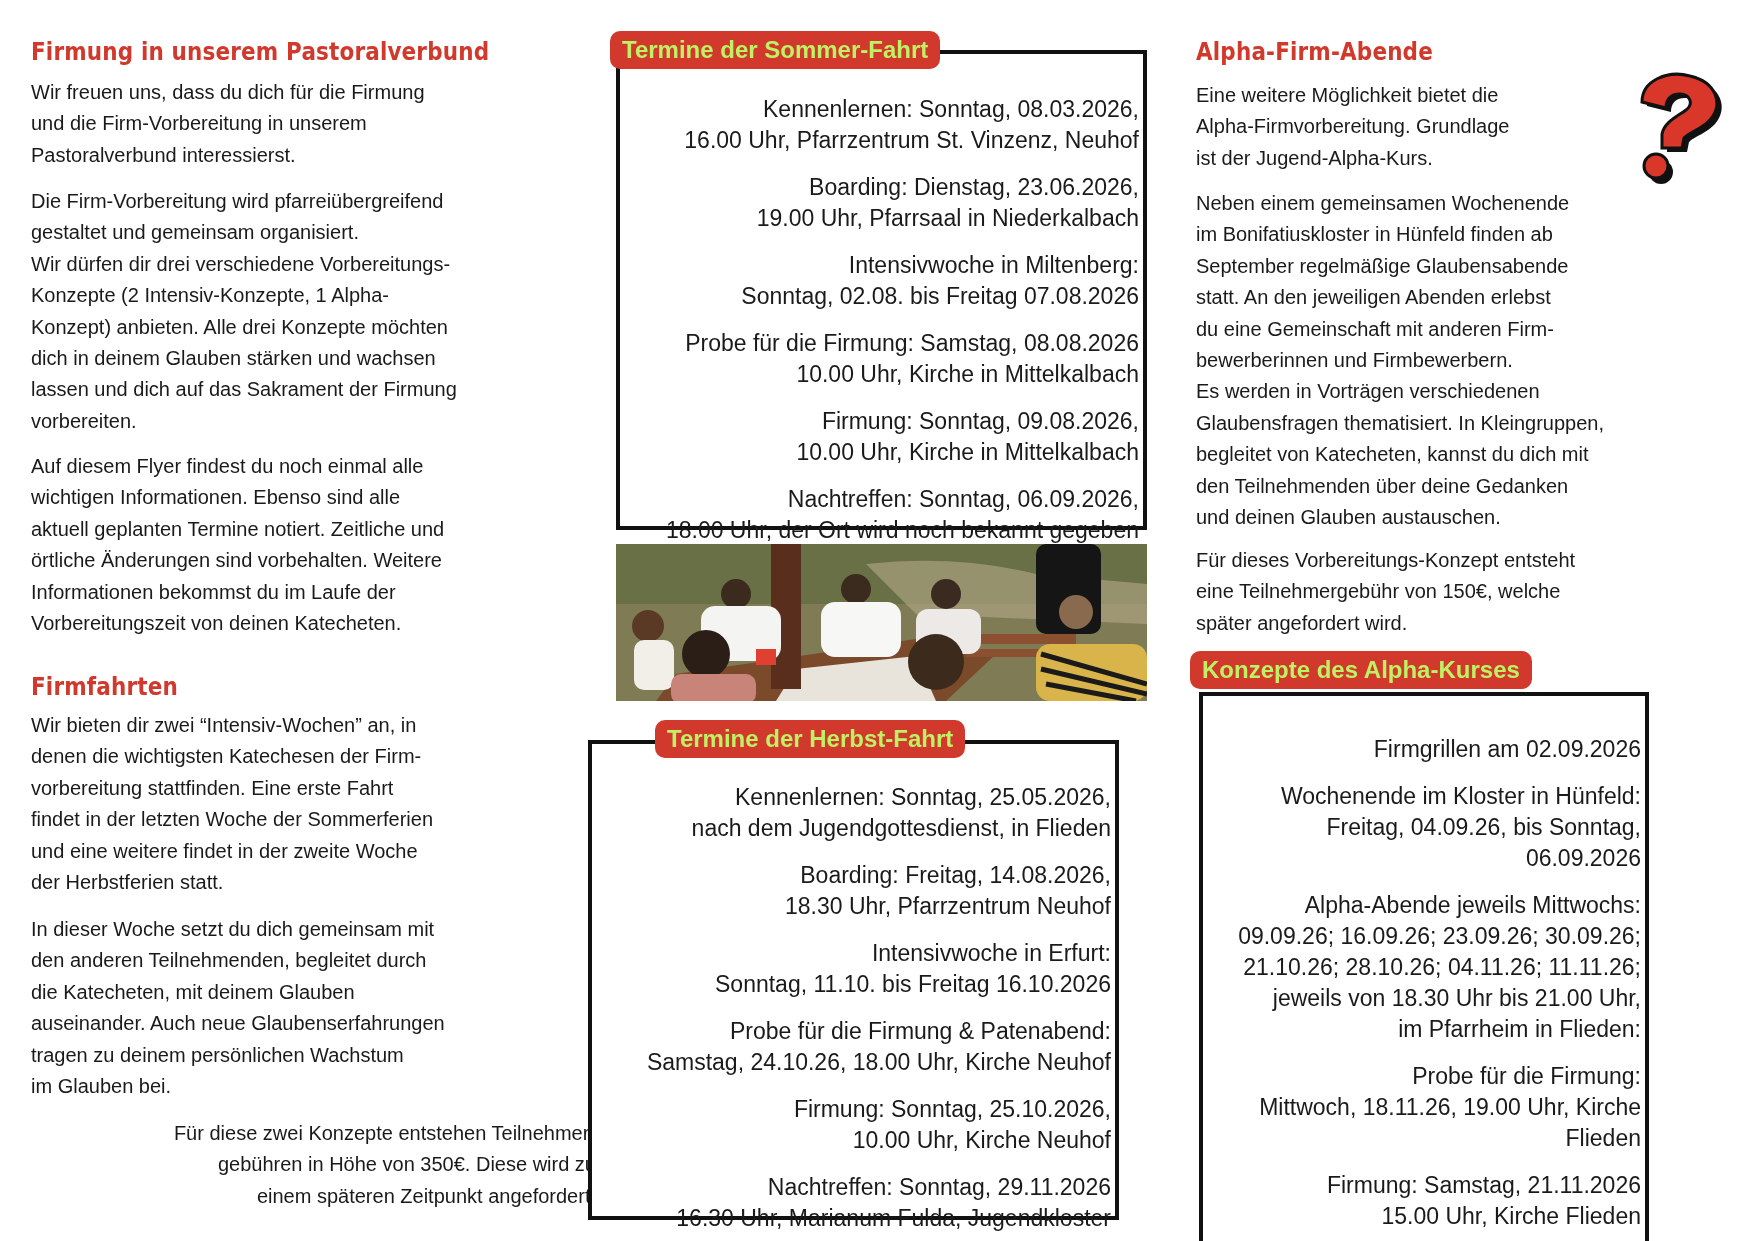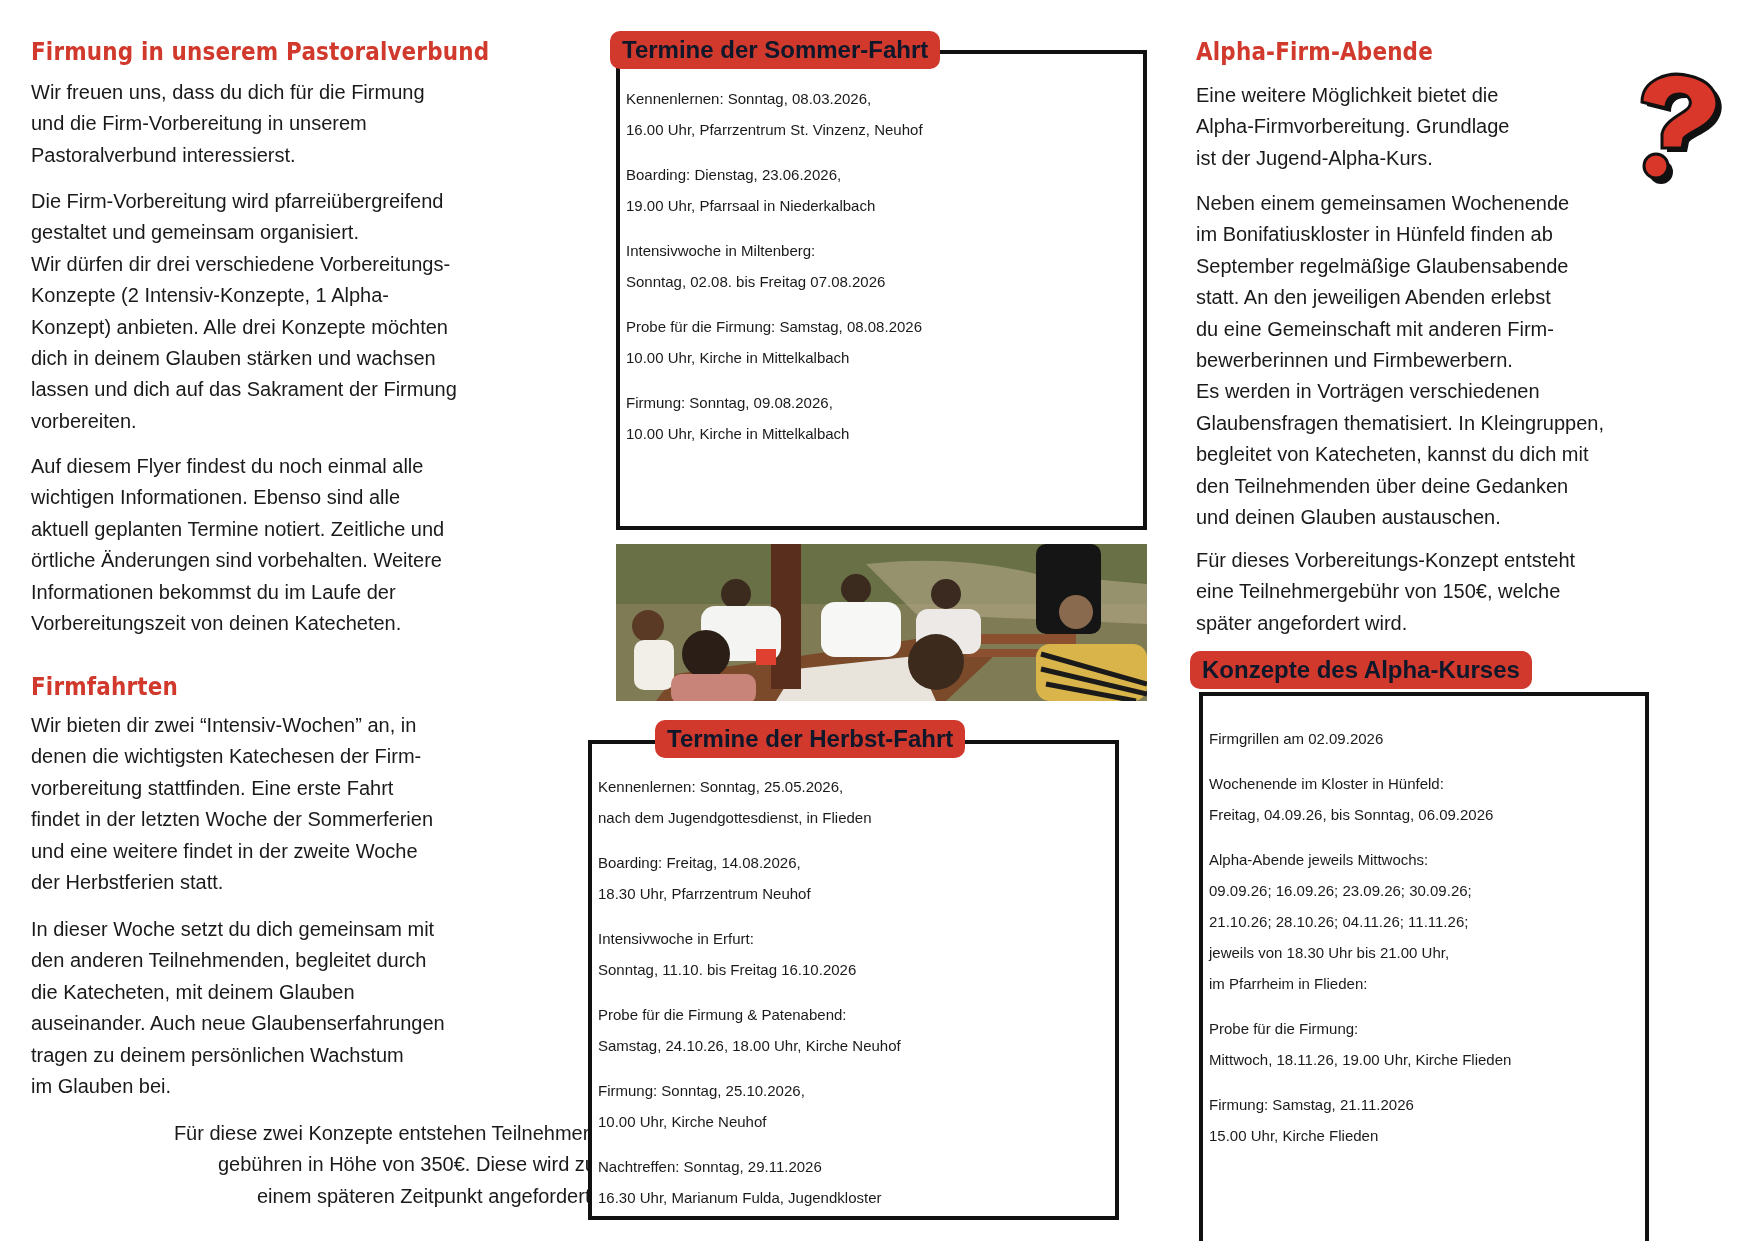--- a/index.html
+++ b/index.html
@@ -55,43 +55,44 @@
     
     .sched-box {
       position: absolute;
       border: 4px solid #111;
       background: #fff;
       box-sizing: border-box;
     }
     .sched-tab {
       position: absolute;
       background: #d0392b;
-      color: #0f172a;
+      color: #bef264;
       font-weight: bold;
       font-size: 24px;
       line-height: 38px;
       height: 38px;
       padding: 0 12px;
       border-radius: 10px;
       white-space: nowrap;
       box-sizing: border-box;
     }
     .sched-list {
       position: absolute;
       left: 6px;
       right: 4px;
       margin: 0;
       padding: 0;
       list-style: none;
     }
     .sched-item {
-      font-size: 15px;
+      font-size: 23px;
       line-height: 31px;
-      margin: 5px 0 14px 0;
+      margin: 16px 0 14px 0;
       white-space: pre-line;
+      text-align: right;
     }
 
     .box-sommer { left: 616px; top: 50px; width: 531px; height: 480px; }
     .tab-sommer { left: 610px; top: 31px; }
     .box-sommer .sched-list { top: 24px; }
 
     .photo {
       position: absolute;
       left: 616px;
       top: 544px;
@@ -169,20 +170,22 @@
     <li class="sched-item">Kennenlernen: Sonntag, 08.03.2026,
 16.00 Uhr, Pfarrzentrum St. Vinzenz, Neuhof</li>
     <li class="sched-item">Boarding: Dienstag, 23.06.2026,
 19.00 Uhr, Pfarrsaal in Niederkalbach</li>
     <li class="sched-item">Intensivwoche in Miltenberg:
 Sonntag, 02.08. bis Freitag 07.08.2026</li>
     <li class="sched-item">Probe für die Firmung: Samstag, 08.08.2026
 10.00 Uhr, Kirche in Mittelkalbach</li>
     <li class="sched-item">Firmung: Sonntag, 09.08.2026,
 10.00 Uhr, Kirche in Mittelkalbach</li>
+    <li class="sched-item">Nachtreffen: Sonntag, 06.09.2026,
+18.00 Uhr, der Ort wird noch bekannt gegeben</li>
   </ul>
 </div>
 <div class="sched-tab tab-sommer">Termine der Sommer-Fahrt</div>
 
 <div class="photo">
   <svg width="531" height="157" viewBox="0 0 531 157">
     <rect x="0" y="0" width="531" height="157" fill="#7f7c55"></rect>
     <rect x="0" y="0" width="531" height="60" fill="#5f6b3f" opacity="0.7"></rect>
     <path d="M250 20 Q340 10 420 30 L531 40 L531 80 L300 70 Z" fill="#b4a988" opacity="0.6"></path>
 

